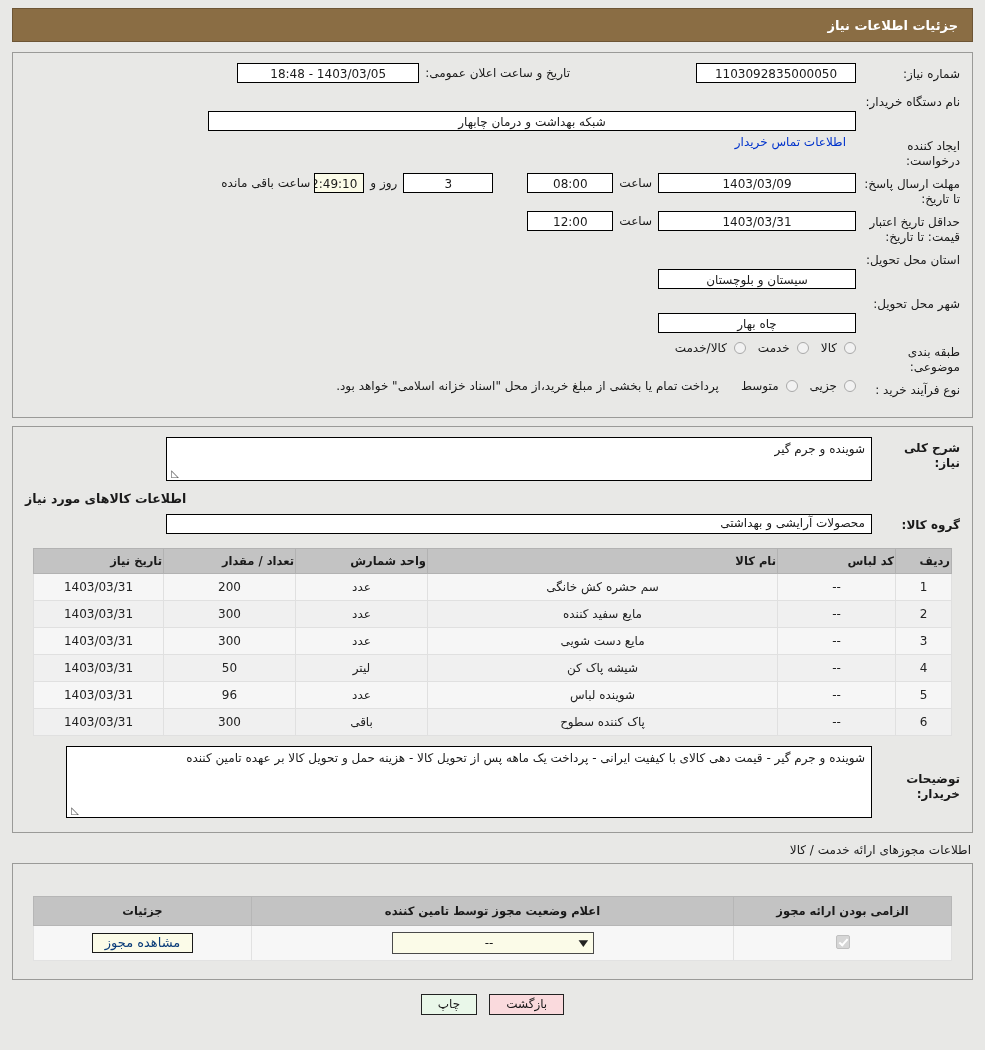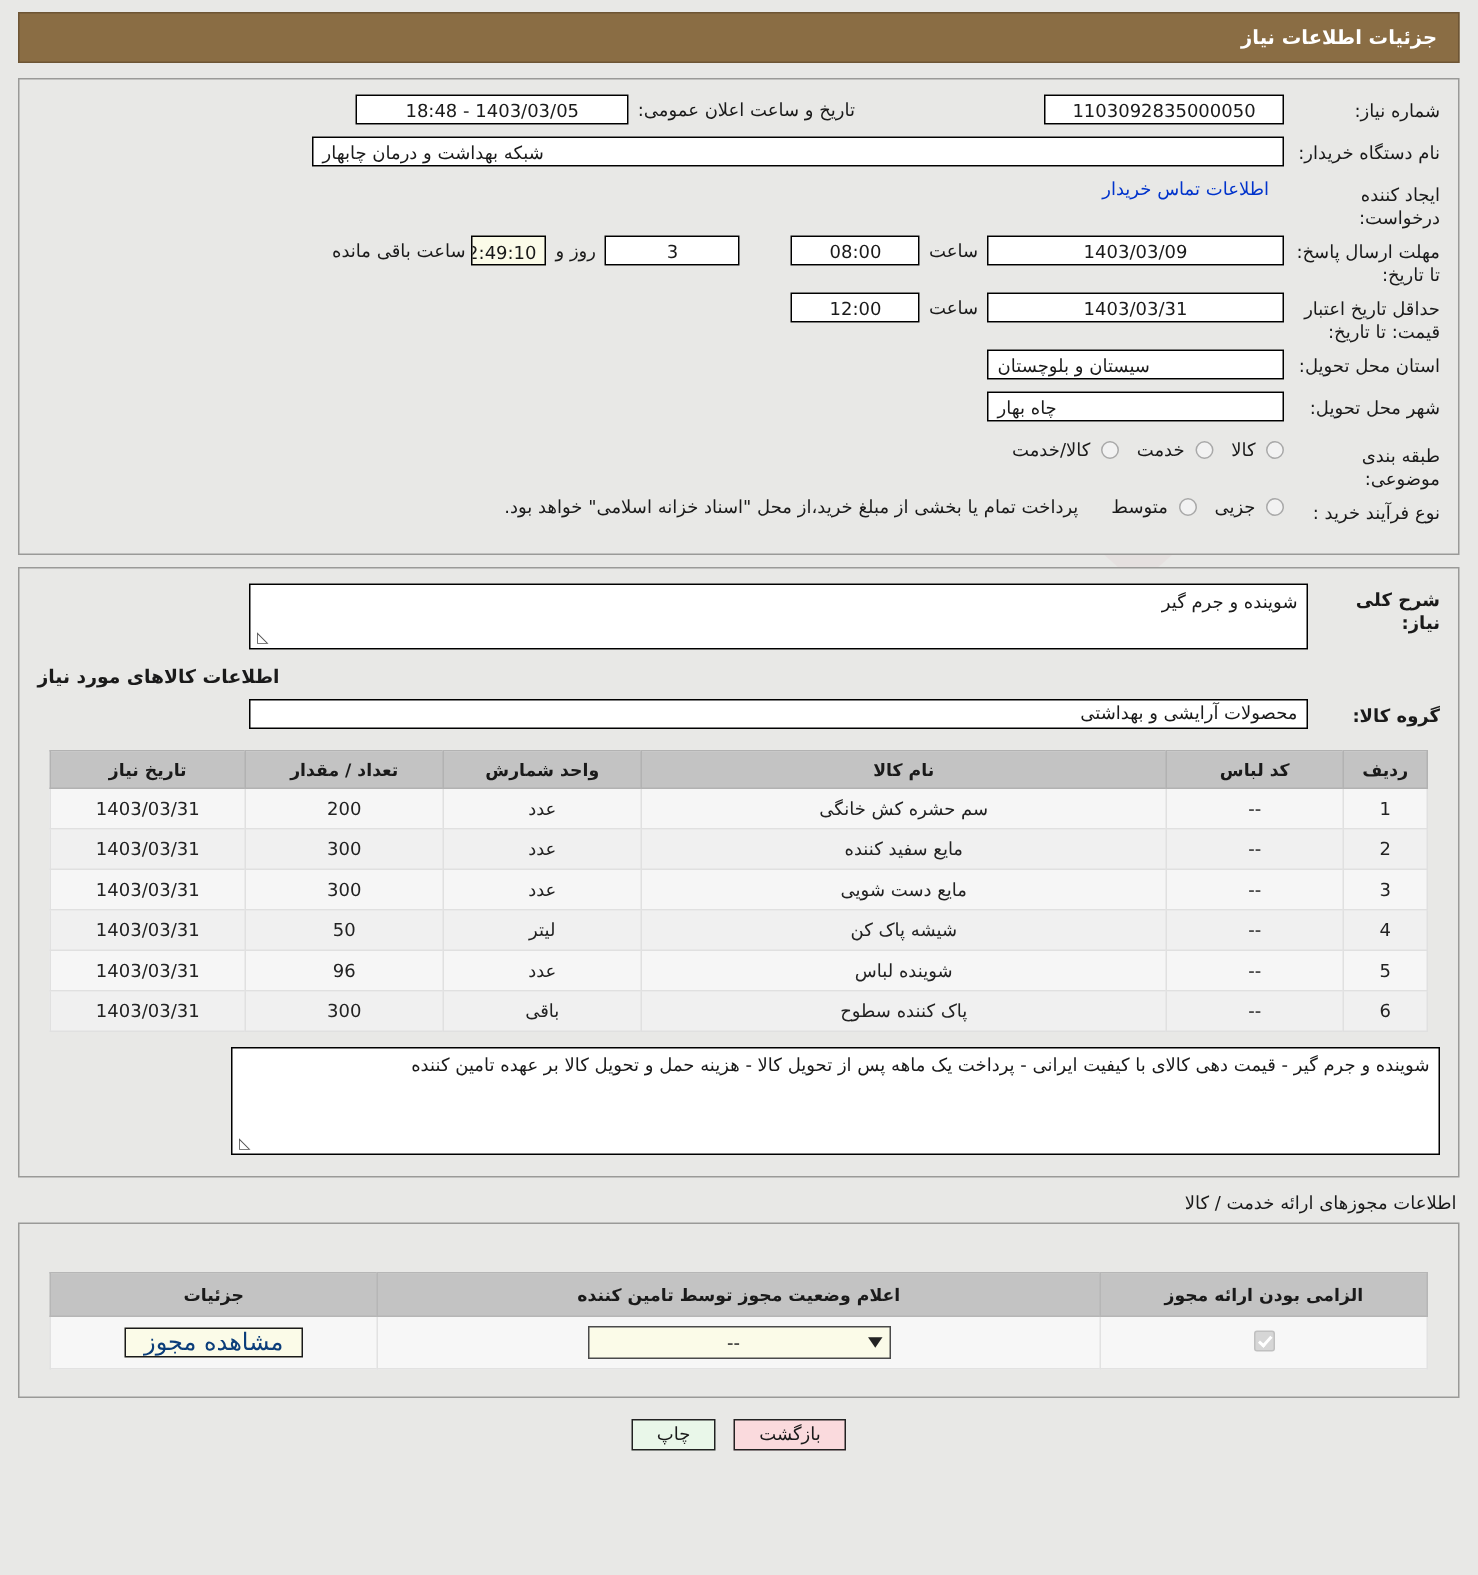--- a/index.html
+++ b/index.html
@@ -110,21 +110,21 @@
     border: 1px solid #000000;
     height: 20px;
     line-height: 20px;
     font-size: 12px;
     padding: 0 6px;
     box-sizing: border-box;
     text-align: center;
     white-space: nowrap;
     overflow: hidden;
   }
-  .tbox.rt { text-align: left; }
+  .tbox.rt { text-align: center; margin-top: 20px; }
   .tbox.cream { background: #fbfbe8; }
 
   .inline-lbl {
     padding: 0 6px;
     font-size: 12px;
     white-space: nowrap;
   }
   .link {
     color: #0033cc;
     font-size: 12px;
@@ -191,21 +191,21 @@
     font-size: 12px;
     background: #fafafa;
     table-layout: fixed;
   }
   table.grid th {
     background: #c3c3c3;
     border: 1px solid #b2b2b2;
     height: 22px;
     font-weight: bold;
     font-size: 11.5px;
-    text-align: center;
+    text-align: right;
     color: #1a1a1a;
   }
   table.grid td {
     border: 1px solid #e0e0e0;
     border-top: none;
     height: 24px;
     text-align: center;
     background: #f6f6f6;
     font-size: 12px;
     color: #222;
@@ -272,21 +272,21 @@
     font-size: 9px;
     color: #222;
     transform: scaleX(1.4);
     line-height: 1;
   }
   .btn-small {
     background: #fbfbe8;
     border: 1px solid #1a1a1a;
     height: 20px;
     line-height: 18px;
-    font-size: 16px;
+    font-size: 13px;
     color: #0b3d7a;
     padding: 0 12px;
     display: inline-block;
     cursor: pointer;
     box-sizing: border-box;
   }
 
   
   .footer {
     margin-top: 14px;
@@ -505,20 +505,21 @@
             <td>پاک کننده سطوح</td>
             <td>باقی</td>
             <td>300</td>
             <td>1403/03/31</td>
           </tr>
         </tbody>
       </table>
     </div>
 
     <div class="frow" style="margin-top:10px">
+      <div class="flabel" style="font-weight:bold;width:88px;flex:0 0 88px;padding-top:26px">توضیحات خریدار:</div>
       <div class="fbody">
         <div class="tarea" style="width:806px;height:72px">
           <span>شوینده و جرم گیر - قیمت دهی کالای با کیفیت ایرانی - پرداخت یک ماهه پس از تحویل کالا - هزینه حمل و تحویل کالا بر عهده تامین کننده</span>
           <span class="grip">◺</span>
         </div>
       </div>
     </div>
 
   </div>
 

